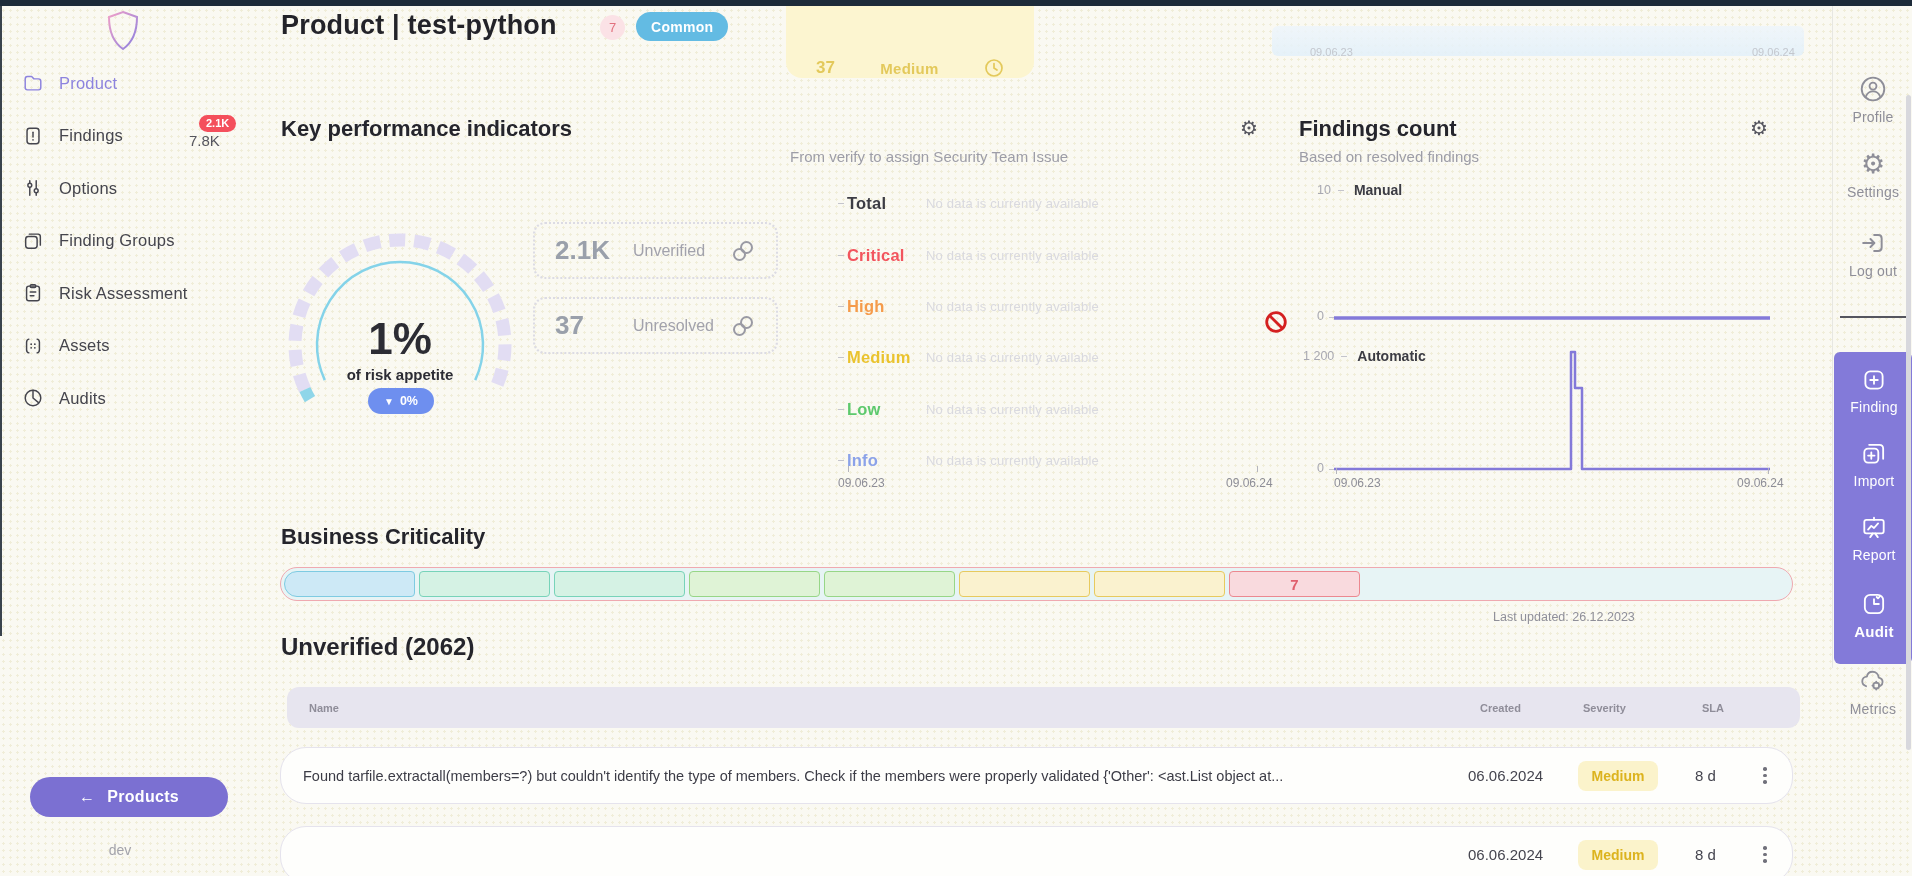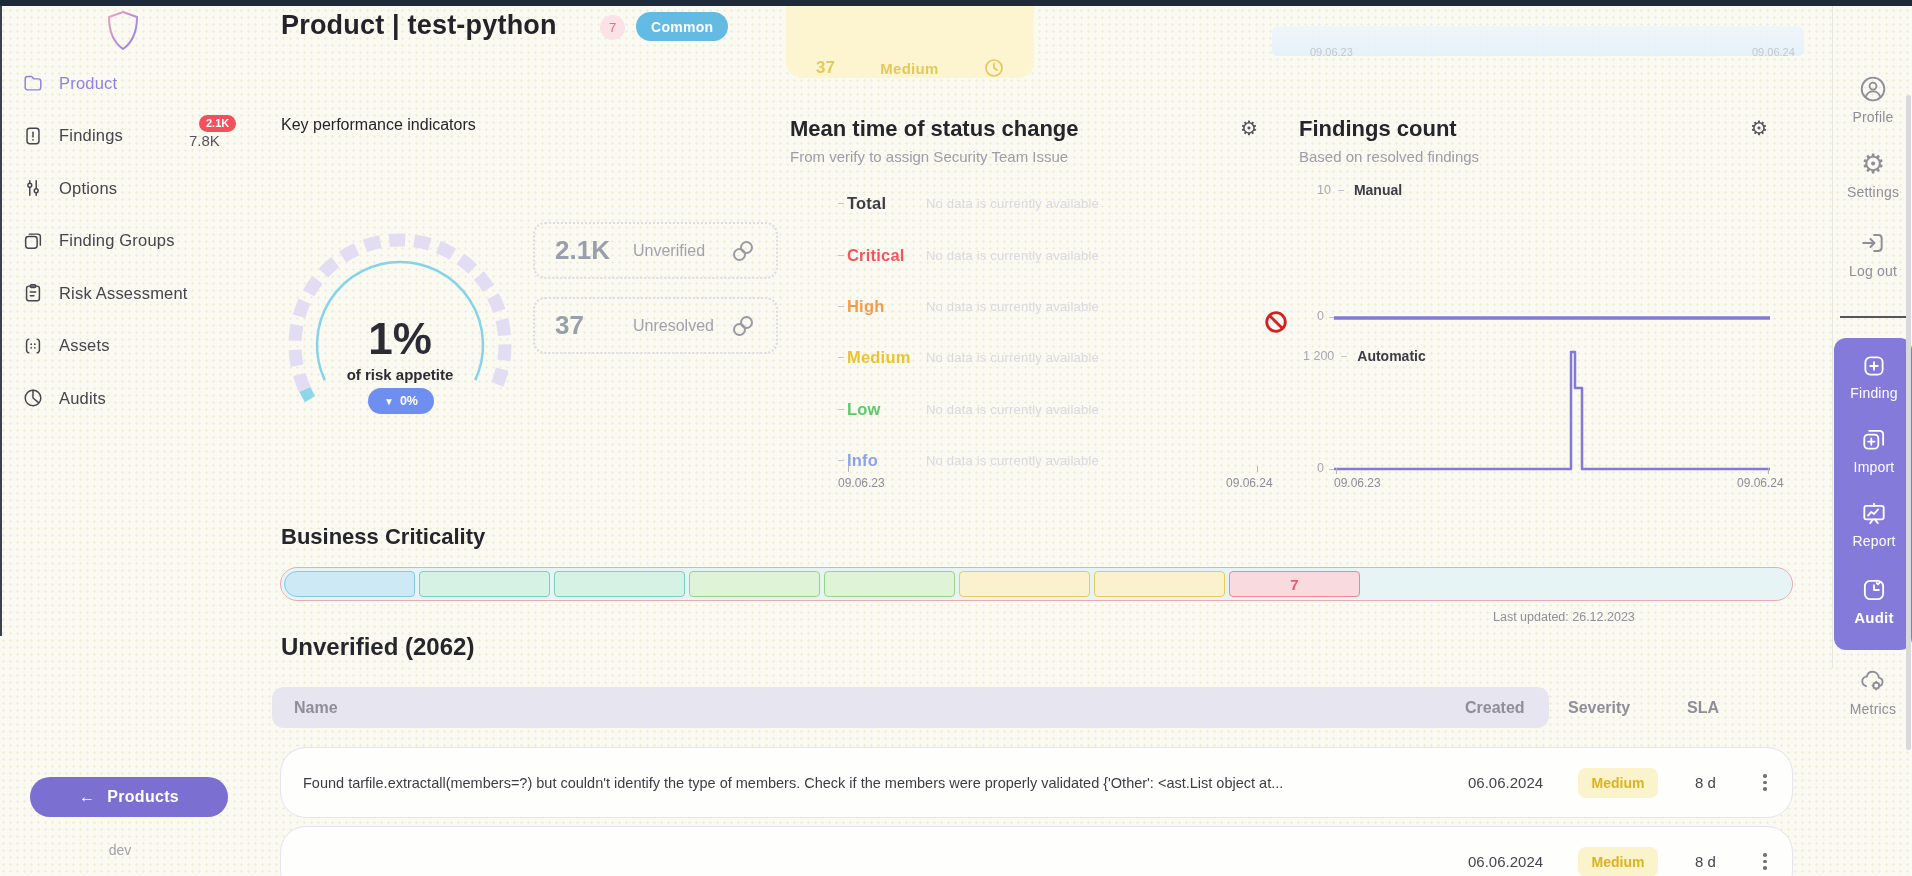--- a/index.html
+++ b/index.html
@@ -29,21 +29,21 @@
   .type-tag{position:absolute;left:636px;top:12px;height:29px;padding:0 15px;border-radius:15px;background:#63bbe3;color:#fff;font-weight:bold;font-size:14px;display:flex;align-items:center;letter-spacing:.3px}
   
   .peek-card{position:absolute;left:786px;top:6px;width:248px;height:72px;background:#fcf5d0;border-radius:0 0 16px 16px;overflow:hidden}
   .peek-row{position:absolute;left:0;top:42px;width:100%;height:40px;display:flex;align-items:center;justify-content:space-between;padding:0 30px;box-sizing:border-box;color:#ddbe3e;opacity:.8}
   .peek-count{font-size:17px;font-weight:bold}
   .peek-sev{font-size:15px;font-weight:bold;letter-spacing:.3px}
   .peek-band{position:absolute;left:1272px;top:26px;width:532px;height:30px;border-radius:6px;background:linear-gradient(180deg,#eef5fb,#e2f0fa);opacity:.85}
   .peek-date{position:absolute;top:46px;font-size:11px;color:#c3c7ce}
   .pd1{left:1310px}.pd2{left:1752px}
   
-  .kpi-title{position:absolute;left:281px;top:116px;font-size:16px;font-weight:normal;color:#25252c}
+  .kpi-title{position:absolute;left:281px;top:116px;font-size:22px;font-weight:bold;color:#25252c}
   .gauge-svg{position:absolute;left:284px;top:222px}
   .gauge-value{position:absolute;left:330px;top:314px;width:140px;text-align:center;font-size:44px;font-weight:bold;color:#2c2c34}
   .gauge-caption{position:absolute;left:320px;top:366px;width:160px;text-align:center;font-size:15px;font-weight:bold;color:#2c2c34}
   .gauge-delta{position:absolute;left:368px;top:388px;width:66px;height:26px;border-radius:13px;background:#6e8fef;color:#fff;font-size:12.5px;font-weight:bold;display:flex;align-items:center;justify-content:center;gap:6px}
   .kpi-card{position:absolute;left:533px;width:245px;height:57px;border:2px dotted #dcdbe4;border-radius:12px;display:flex;align-items:center;box-sizing:border-box;padding:0 20px;cursor:pointer;background:transparent}
   .kpi-card .v{font-size:26px;font-weight:bold;color:#9aa0ab;width:78px}
   .kpi-card .l{font-size:16px;color:#a2a2ac;flex:1}
   .kpi-card svg{width:26px;height:26px}
   .c1{top:222px}.c2{top:297px}
   .c3{top:371px;background:#ecf7e2;border:1.5px solid #97d987}
@@ -73,40 +73,40 @@
   .fc-auto{position:absolute;left:1334px;top:349px}
   .fc-ban{position:absolute;left:1264px;top:310px}
   
   .bc-title{position:absolute;left:281px;top:524px;font-size:22px;font-weight:bold;color:#25252c}
   .bc-bar{position:absolute;left:280px;top:567px;width:1513px;height:34px;border:1.5px solid #efa9b0;border-radius:17px;background:#e7f4f5;box-sizing:border-box;display:flex;align-items:center;padding:0 3px;gap:4px}
   .bc-seg{height:26px;width:131px;border:1px solid;border-radius:4px;box-sizing:border-box;display:flex;align-items:center;justify-content:center;font-size:15px;font-weight:bold;cursor:pointer}
   .bc-seg.first{border-top-left-radius:13px;border-bottom-left-radius:13px}
   .bc-updated{position:absolute;left:1493px;top:610px;width:300px;font-size:12.5px;color:#8f8f99}
   
   .tbl-title{position:absolute;left:281px;top:633px;font-size:24px;font-weight:bold;color:#25252c}
-  .tbl-head{position:absolute;left:272px;top:687px;width:1277px;height:41px;background:#e7e5ef;border-radius:12px;display:flex;align-items:center;font-size:16px;color:#92909c}
+  .tbl-head{position:absolute;left:287px;top:687px;width:1513px;height:41px;background:#e7e5ef;border-radius:12px;display:flex;align-items:center;font-size:11px;color:#92909c}
   .th-name{margin-left:22px;font-weight:bold;color:#8f8d99}
   .th-abs{position:absolute;font-weight:bold;color:#8f8d99}
   .thc{left:1193px}.ths{left:1296px}.thl{left:1415px}
-  .tbl-row{position:absolute;left:280px;width:1513px;height:71px;background:#fefefc;border:1px solid #e5e3ed;border-radius:26px;box-sizing:border-box;display:flex;align-items:center;cursor:pointer}
+  .tbl-row{position:absolute;left:280px;width:1513px;height:57px;background:#fefefc;border:1px solid #e5e3ed;border-radius:26px;box-sizing:border-box;display:flex;align-items:center;cursor:pointer}
   .r1{top:747px}.r2{top:826px}
   .td-name{margin-left:22px;width:1140px;font-size:14.5px;color:#3c3c46;white-space:nowrap;overflow:hidden;text-overflow:ellipsis}
   .td-created{position:absolute;left:1187px;font-size:15px;color:#45454f}
   .td-sev{position:absolute;left:1297px;width:80px;height:30px;background:#fbf3cb;border-radius:8px;color:#dcb31e;font-weight:bold;font-size:14px;display:flex;align-items:center;justify-content:center}
   .td-sla{position:absolute;left:1414px;font-size:15px;color:#45454f}
   .td-menu{position:absolute;left:1474px;width:20px;height:30px;display:flex;flex-direction:column;align-items:center;justify-content:center;gap:3px;cursor:pointer}
   .td-menu i{width:3.5px;height:3.5px;border-radius:50%;background:#71717b}
   
   .rsb{position:absolute;left:1832px;top:6px;width:80px;height:662px;border-left:1px solid #e7e7e2}
   .rsb-item{position:absolute;left:0;width:80px;display:flex;flex-direction:column;align-items:center;gap:5px;cursor:pointer;color:#8e8e98}
   .rsb-label{font-size:14px;letter-spacing:.2px}
   .it-profile{top:68px}.it-settings{top:143px}.it-logout{top:222px}
   .rsb-gear{font-size:27px;line-height:30px;color:#8e8e98}
   .rsb-div{position:absolute;left:7px;top:310px;width:66px;height:1.5px;background:#55555e}
-  .rsb-purple{position:absolute;left:1px;top:332px;width:78px;height:312px;background:#837ad9;border-radius:12px}
+  .rsb-purple{position:absolute;left:1px;top:346px;width:78px;height:312px;background:#837ad9;border-radius:6px}
   .rsb-purple .rsb-item{color:#fff}
   .pi-finding{top:14px}.pi-import{top:88px}.pi-report{top:162px}.pi-audit{top:238px}
   .pi-audit .rsb-label{font-weight:bold;font-size:15px}
   .it-metrics{top:660px}
   .scrollbar{position:absolute;left:1906px;top:95px;width:5px;height:655px;background:#d8d8dd;border-radius:3px;cursor:pointer}
 </style>
 </head>
 <body>
 
 <div id="stage">
@@ -252,21 +252,20 @@
     <span class="v">37</span>
     <span class="l">Unresolved</span>
     <span>
       <svg viewBox="0 0 26 26" fill="none" stroke="#9a9aa4" stroke-width="2">
           <circle cx="9.5" cy="16.5" r="5.5"></circle>
           <circle cx="16.5" cy="9.5" r="5.5"></circle>
         </svg>
     </span>
   </div>
 
-  <div class="mt-title">Mean time of status change</div>
   <span class="gear g1">⚙</span>
   <div class="mt-sub">From verify to assign Security Team Issue</div>
 
   <div class="mt-rows">
     <div class="mt-row">
       <span class="tickline"></span>
       <span class="mt-label" style="color: rgb(60, 60, 68);">Total</span>
       <span class="mt-empty">No data is currently available</span>
     </div>
     <div class="mt-row">

